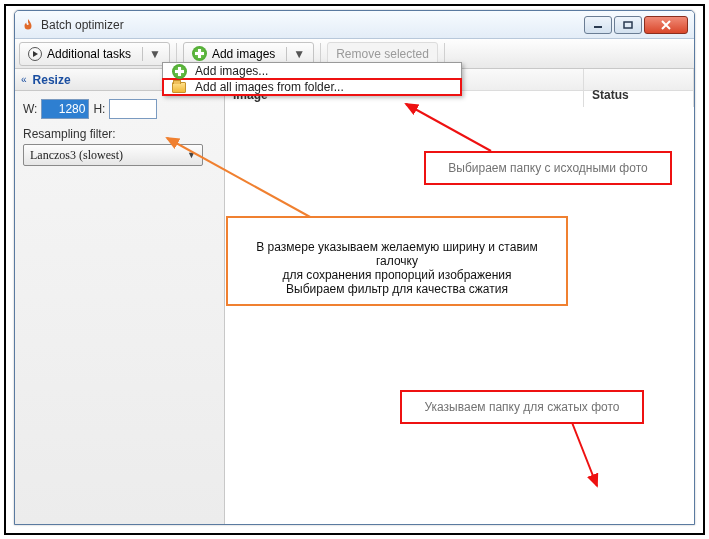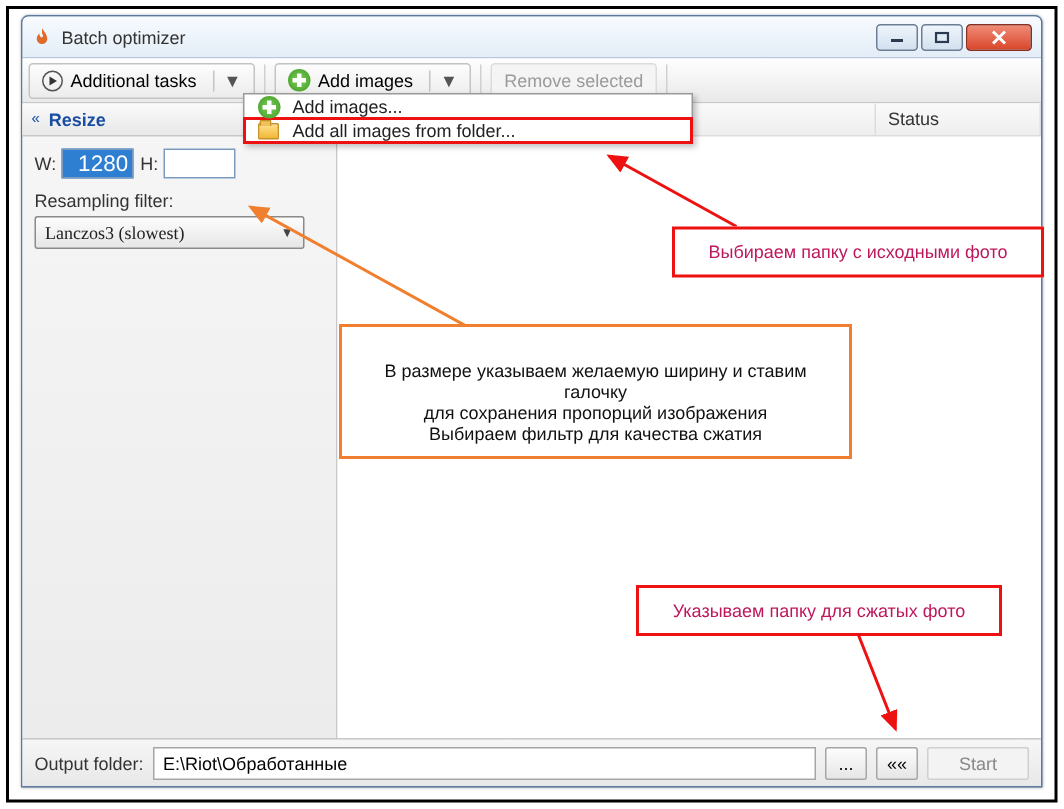--- a/index.html
+++ b/index.html
@@ -25,45 +25,45 @@
   .addimg::before { left:6px; top:3px; width:3px; height:9px;}
   .addimg::after { left:3px; top:6px; width:9px; height:3px;}
   .body { flex:1; display:flex; position:relative; }
   .sidebar { width:210px; background:linear-gradient(#f6f6f6,#ececec); border-right:1px solid #c8c8c8; display:flex; flex-direction:column;}
   .panelhdr { height:22px; border-bottom:1px solid #c8c8c8; background:linear-gradient(#fafafa,#e8e8e8); display:flex; align-items:center; padding:0 6px; gap:6px;}
   .panelhdr .chev { color:#1a4ea0; font-size:10px;}
   .panelhdr .plabel { color:#1a4ea0;font-weight:bold; }
   .panelbody { padding:8px 8px 4px; }
   .whrow { display:flex; align-items:center; gap:4px; margin-bottom:8px;}
   .whrow label { color:#333; }
-  .whin { width:48px; height:20px; border:1px solid #7a9ac0; background:#fff; text-align:right; padding:0 3px; font-size:15px;}
+  .whin { width:48px; height:20px; border:1px solid #7a9ac0; background:#fff; text-align:right; padding:0 3px; font-size:12px;}
   .whin.sel { background:#2e7fd1; color:#fff; }
   .chk { display:flex; align-items:center; gap:4px; margin-bottom:8px;}
   .chk input { accent-color:#2e7fd1; width:13px; height:13px;}
   .rslabel { margin-bottom:3px; color:#333;}
   .combo { width:180px; height:22px; border:1px solid #8a8a8a; border-radius:2px; background:linear-gradient(#fdfdfd,#e6e6e6); display:flex; align-items:center; padding:0 6px; justify-content:space-between;}
   .combo .cbtxt { color:#222;font-family:Liberation Serif, serif;}
   .combo .cbar { color:#444; font-size:9px;}
   .mainarea { flex:1; background:#fff; position:relative;}
   .lhdr { height:22px; border-bottom:1px solid #dcdcdc; background:linear-gradient(#fafafa,#eeeeee); display:flex;}
-  .lcol { border-right:1px solid #dcdcdc; padding:3px 8px; color:#333;}
+  .lcol { border-right:1px solid #dcdcdc; padding:19px 8px; color:#333;font-weight:bold;}
   .dropdown { position:absolute; left:156px; top:56px; width:300px; background:#fff; border:1px solid #9a9a9a; box-shadow:2px 2px 4px rgba(0,0,0,.25); z-index:5;}
   .dd-item { height:16px; display:flex; align-items:center; padding:0 8px; gap:8px; color:#222;}
   .dd-item.highlight { outline:2px solid #e11; outline-offset:-1px;}
   .dd-icon { width:16px; height:16px; display:flex; align-items:center; justify-content:center;}
   .folder { width:14px; height:11px; background:linear-gradient(#ffe08a,#f0b838); border:1px solid #c6922a; border-radius:1px; position:relative;}
   .folder::before { content:""; position:absolute; left:0; top:-3px; width:6px; height:3px; background:#f0c05a; border:1px solid #c6922a; border-bottom:none; border-radius:1px 1px 0 0;}
   .bottom { height:32px; border-top:1px solid #c8c8c8; background:linear-gradient(#f6f6f6,#e8e8e8); display:flex; align-items:center; padding:0 8px; gap:6px;}
   .bottom .olabel { color:#333; }
   .ofield { flex:1; height:22px; border:1px solid #a6a6a6; background:#fff; padding:0 6px; display:flex; align-items:center;}
   .sqbtn { height:22px; min-width:28px; border:1px solid #a6a6a6; border-radius:2px; background:linear-gradient(#fdfdfd,#e6e6e6); display:flex; align-items:center; justify-content:center; padding:0 4px;}
   .sqbtn.start { width:68px; color:#888; border-color:#cfcfcf; background:#f3f3f3;}
   
   .anno-box { position:absolute; border:2px solid; background:#fff; padding:8px 12px; text-align:center; font-size:12px; color:#111; z-index:8;}
-  .anno-red { border-color:#e11; color:#be185d;margin-left:24px;}
+  .anno-red { border-color:#e11; color:#737373;}
   .anno-orange { border-color:#f08030;}
   .arrow { position:absolute; z-index:7; pointer-events:none;}
 </style>
 </head>
 <body>
 
 <div class="outer">
   <div class="win">
 
     <div class="titlebar">
@@ -130,35 +130,20 @@
         </div>
       </div>
       <div class="mainarea">
         <div class="lhdr">
           <div class="lcol" style="flex:1">Image</div>
           <div class="lcol" style="width:110px">Status</div>
         </div>
       </div>
     </div>
 
-    <div class="bottom">
-      <span class="olabel">Output folder:</span>
-      <div class="ofield">
-        <span>E:\Riot\Обработанные</span>
-      </div>
-      <div class="sqbtn">
-          <span>...</span>
-        </div>
-      <div class="sqbtn">
-          <span>««</span>
-        </div>
-      <div class="sqbtn start">
-          <span>Start</span>
-        </div>
-    </div>
 
   </div>
 
   <div class="dropdown">
     <div class="dd-item">
       <span class="dd-icon">
           <span class="addimg"></span>
         </span>
       <span>Add images...</span>
     </div>

